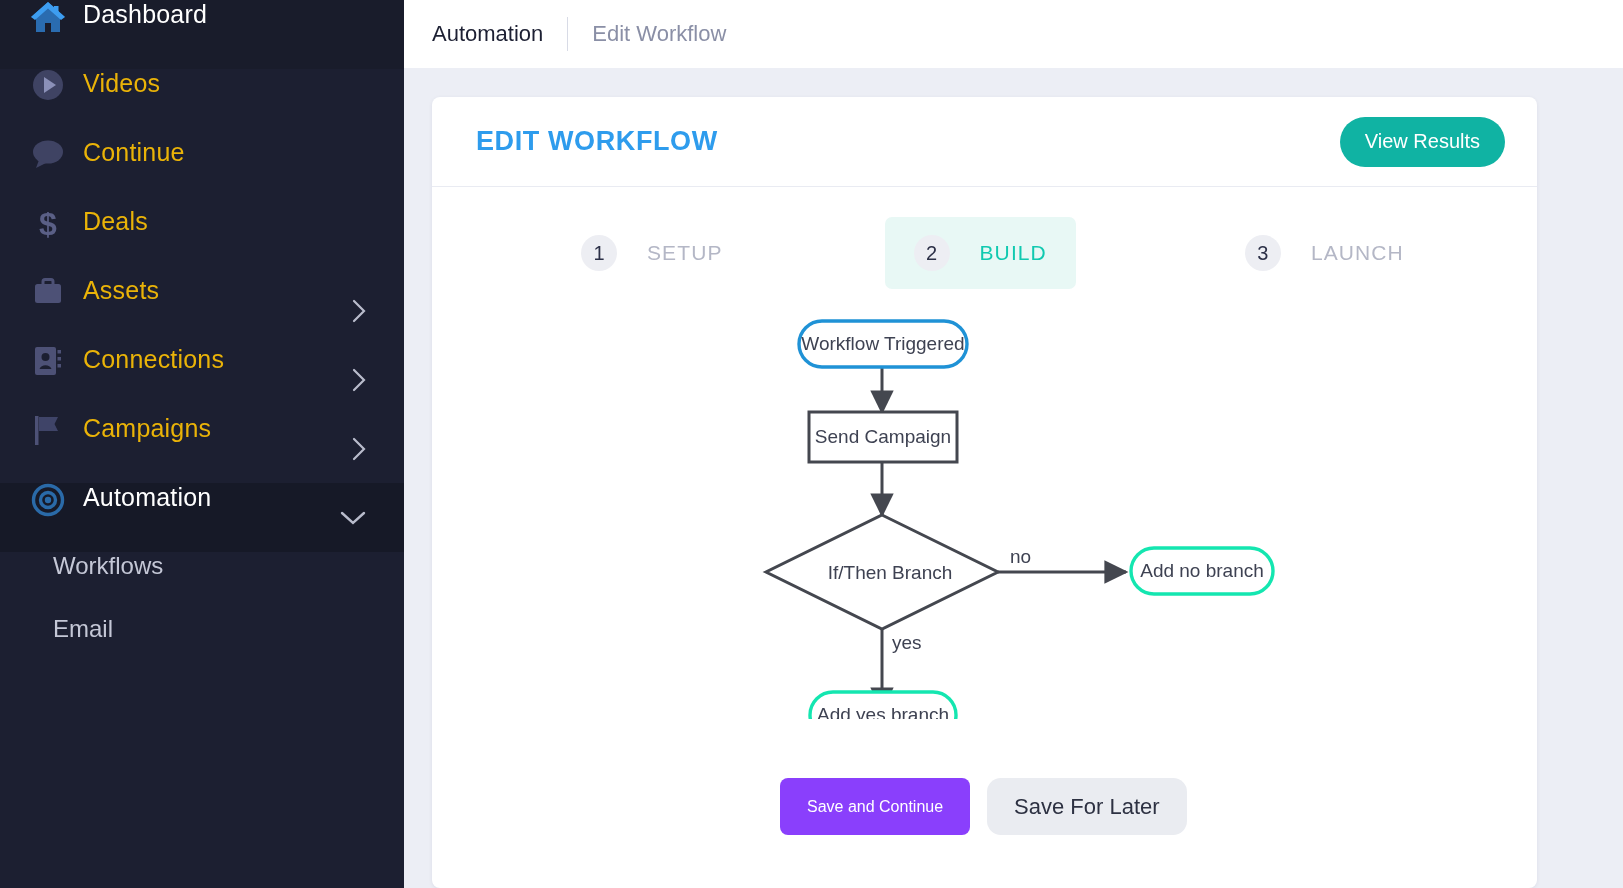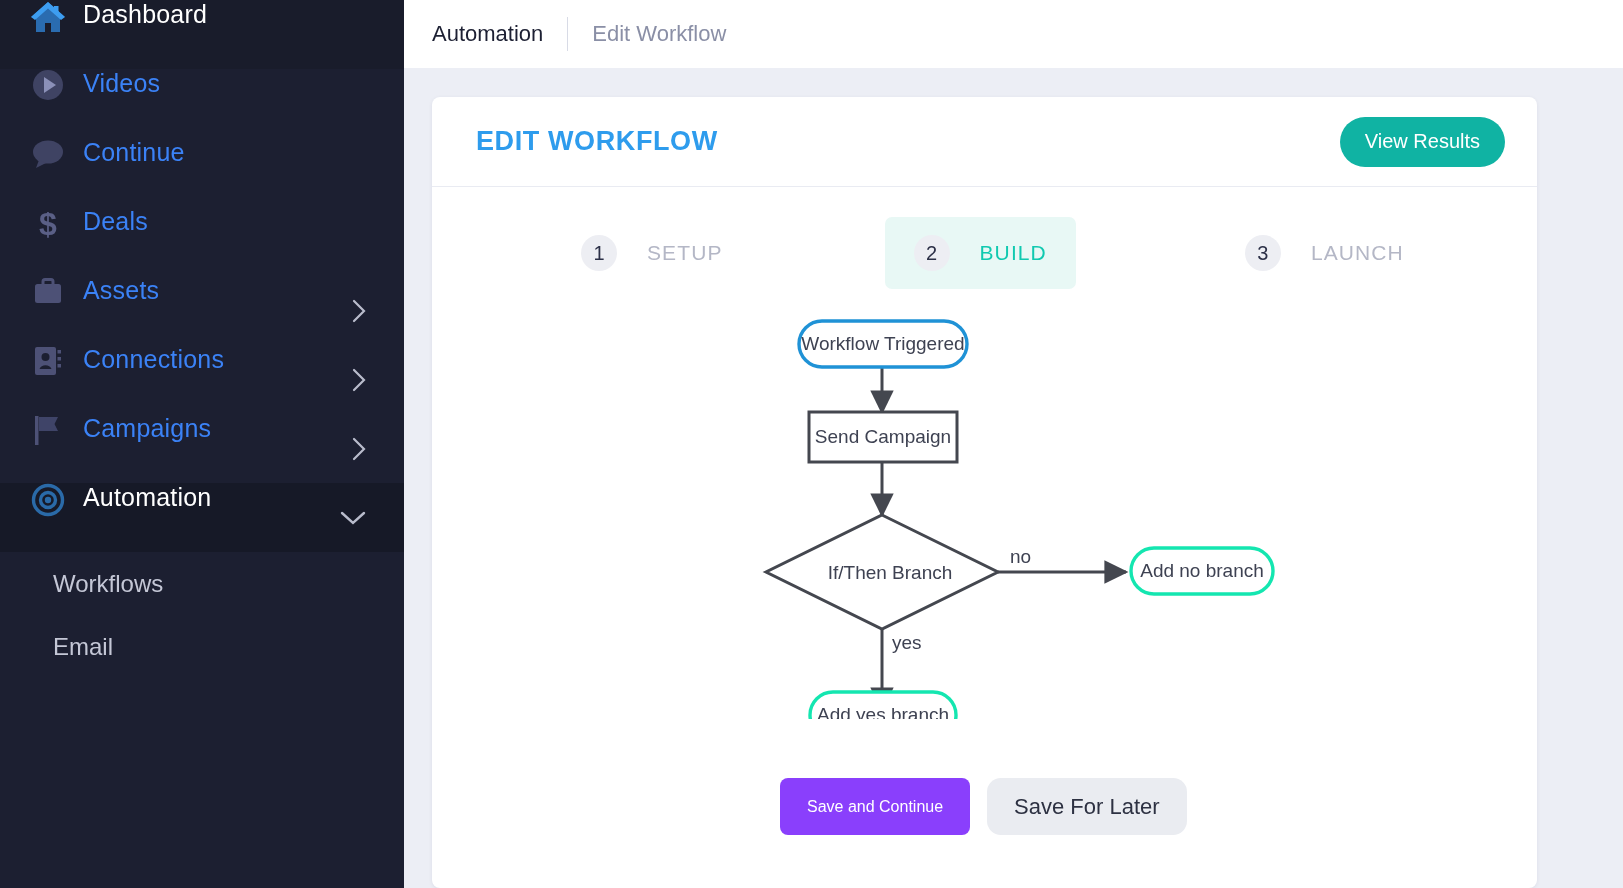--- a/index.html
+++ b/index.html
@@ -45,40 +45,39 @@
     flex: 0 0 44px;
     display: flex;
     align-items: center;
     justify-content: center;
     color: #474b6b;
   }
   .nav-icon svg { display: block; }
 
   .nav-label {
     font-size: 25px;
-    color: #3b82f6;
+    color: #eab308;
     letter-spacing: .2px;
     margin-left: 13px;
     white-space: nowrap;
   }
   .nav-row.accent .nav-label,
   .nav-row.active-sec .nav-label { color: #ffffff; }
 
   .nav-chevron {
     position: absolute;
     right: 38px;
     top: 50%;
     transform: translateY(-50%);
     color: #b9bccc;
     display: flex;
   }
 
   .subnav-row {
     display: flex;
-    align-items: center;
     height: 63px;
     padding-left: 53px;
     cursor: pointer;
   }
   .subnav-label {
     font-size: 24px;
     color: #c4c7d6;
     white-space: nowrap;
   }
 

